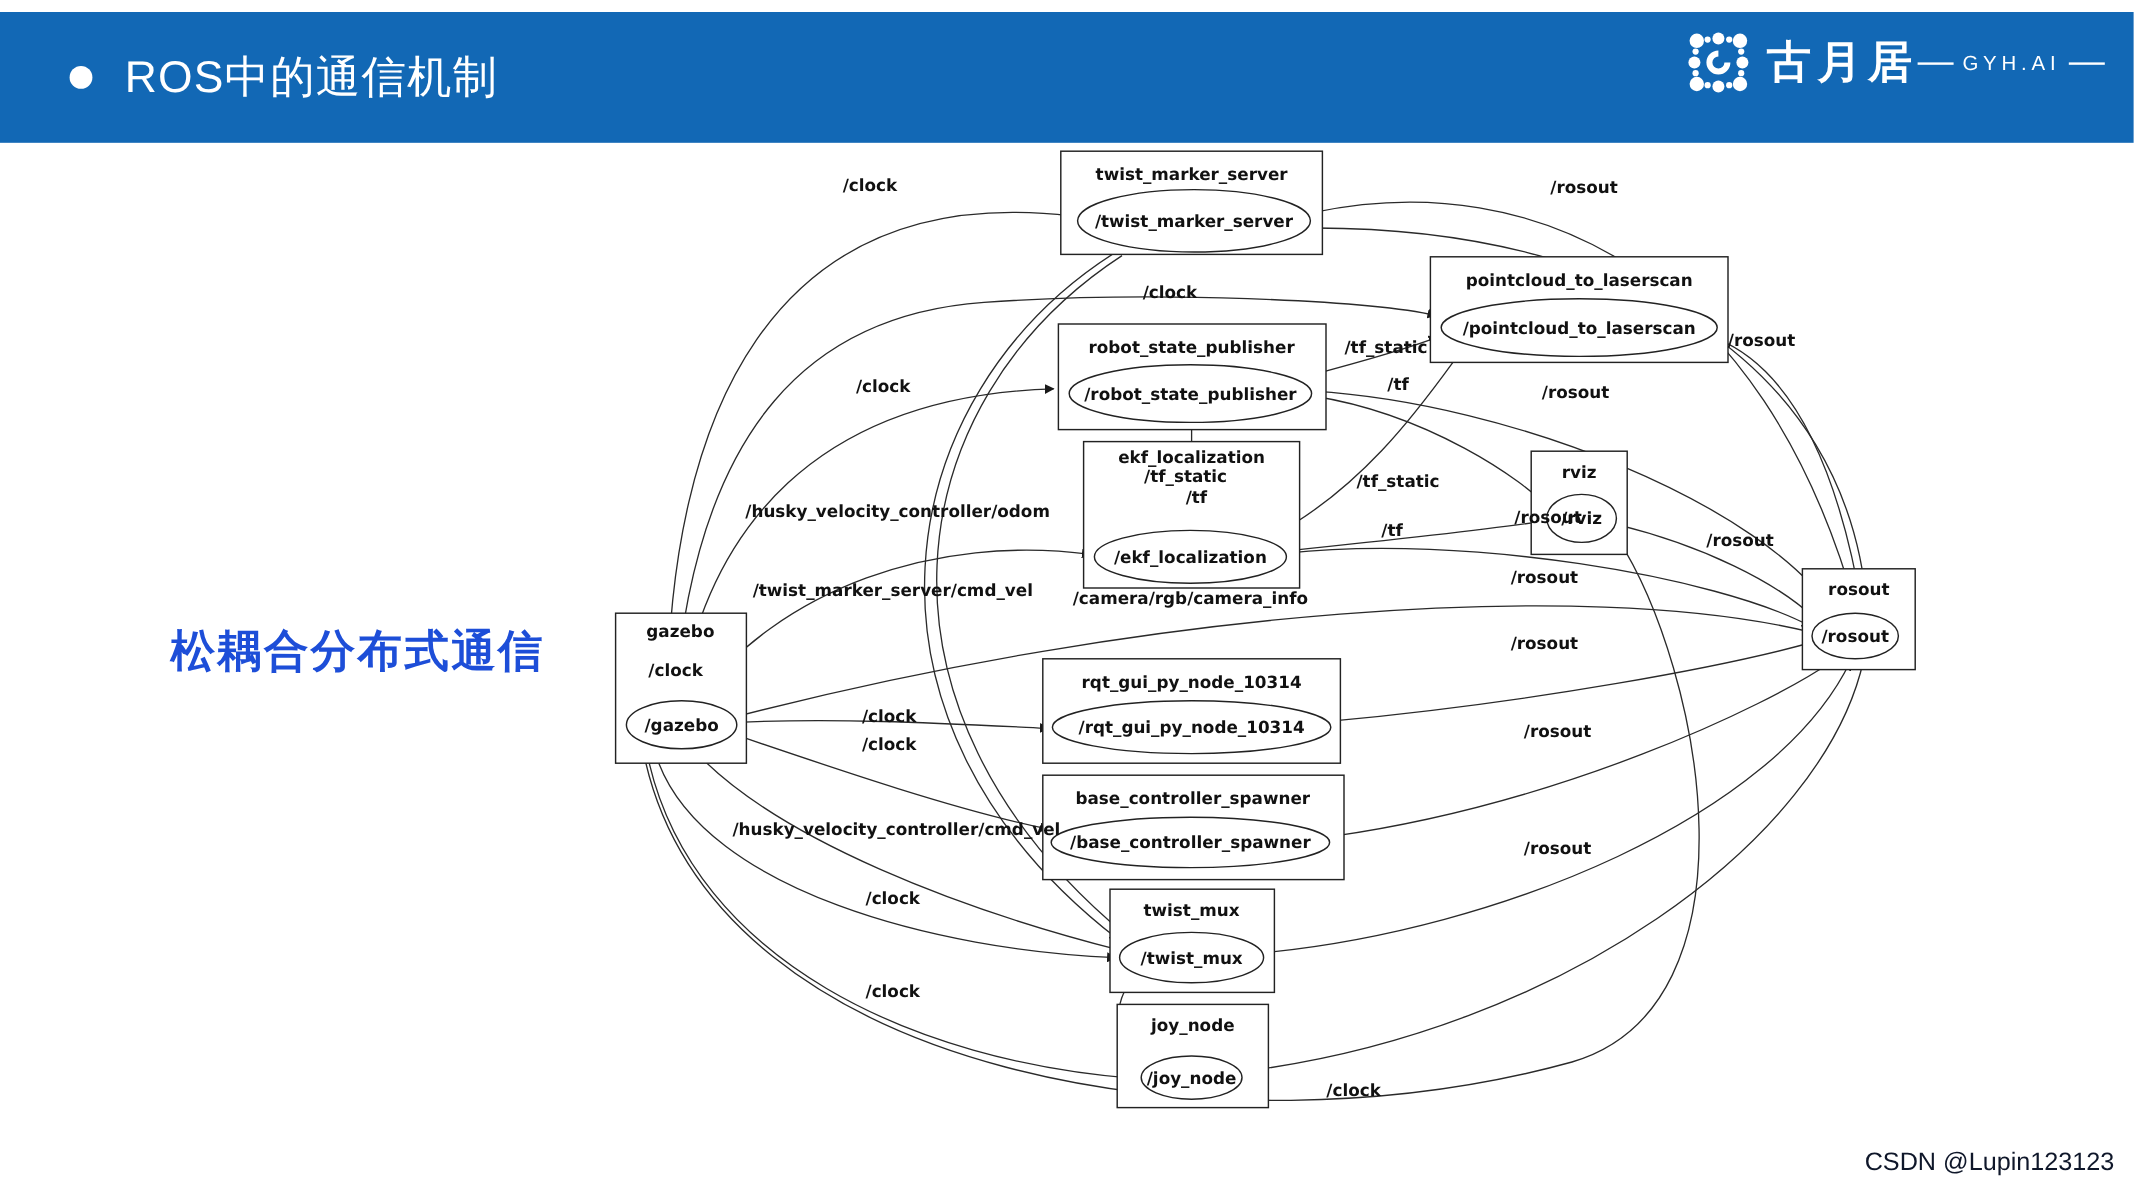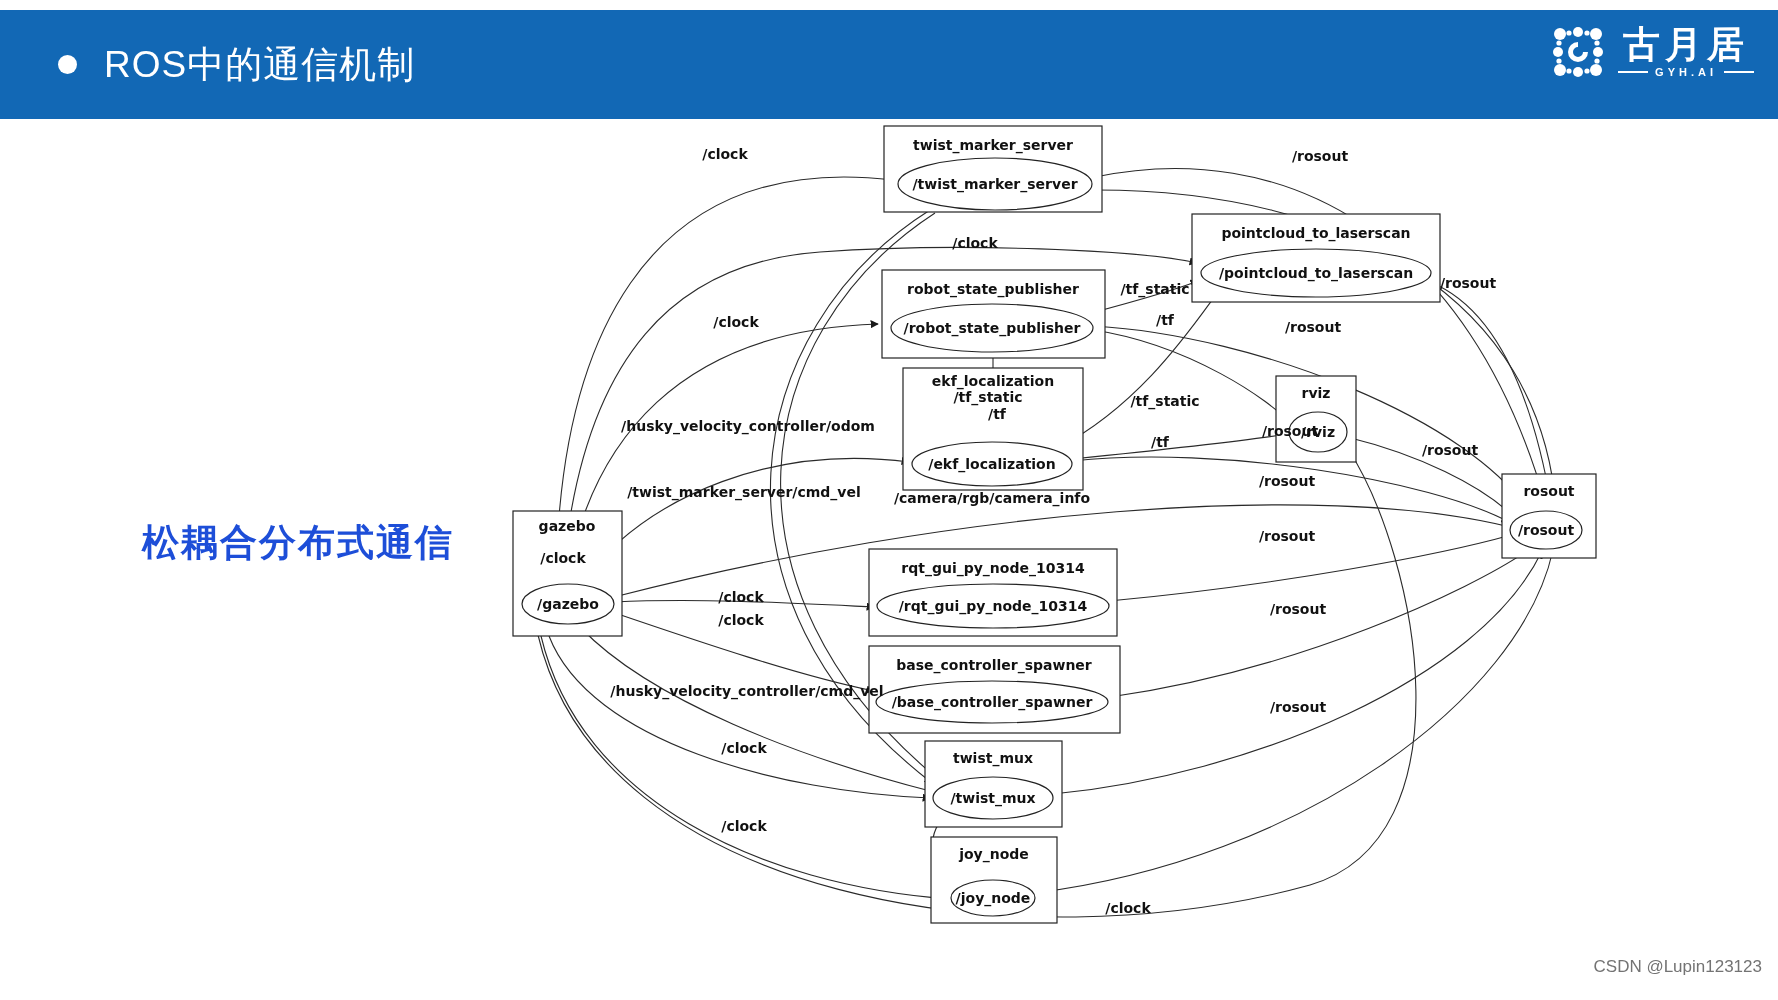--- a/index.html
+++ b/index.html
@@ -9,32 +9,32 @@
   }
   
   .header{
     position:absolute;left:0;top:10px;width:1778px;height:109px;
     background:#1268b5;display:flex;align-items:center;z-index:5;
   }
   .bullet{width:19px;height:19px;border-radius:50%;background:#ffffff;margin-left:58px;flex:0 0 auto;}
   .header-title{color:#ffffff;font-size:37px;margin-left:27px;letter-spacing:1px;white-space:nowrap;}
   .logo{position:absolute;right:24px;top:14px;display:flex;align-items:center;gap:12px;}
   .logo-icon{width:56px;height:56px;flex:0 0 auto;}
-  .logo-texts{display:flex;flex-direction:column;align-items:center;}
+  .logo-texts{display:flex;flex-direction:row;align-items:center;}
   .logo-name{color:#ffffff;font-size:37px;font-weight:bold;letter-spacing:5px;line-height:1.05;white-space:nowrap;}
   .logo-subrow{display:flex;align-items:center;gap:7px;margin-top:2px;}
   .logo-line{width:30px;height:2px;background:#ffffff;}
-  .logo-sub{color:#ffffff;font-size:11px;font-weight:bold;letter-spacing:4px;white-space:nowrap;}
+  .logo-sub{color:#ffffff;font-size:17px;font-weight:normal;letter-spacing:4px;white-space:nowrap;}
   
   .side-text{
     position:absolute;left:142px;top:518px;font-size:37px;font-weight:bold;
     color:#1d4ed8;letter-spacing:2px;white-space:nowrap;z-index:2;
   }
   .watermark{
-    position:absolute;right:16px;top:957px;font-size:17px;color:#737373;z-index:2;white-space:nowrap;
+    position:absolute;right:16px;top:957px;font-size:21px;color:#0f172a;z-index:2;white-space:nowrap;
   }
   
   svg.graph{position:absolute;left:0;top:0;z-index:1;}
   .nbox{fill:#ffffff;stroke:#222222;stroke-width:1.2;}
   .nell{fill:#ffffff;stroke:#222222;stroke-width:1.2;}
   text.gt{font-family:"DejaVu Sans","Liberation Sans",sans-serif;font-size:14px;font-weight:600;fill:#111111;text-anchor:middle;}
   .edge{fill:none;stroke:#2a2a2a;stroke-width:1.1;}
 </style>
 </head>
 <body>

